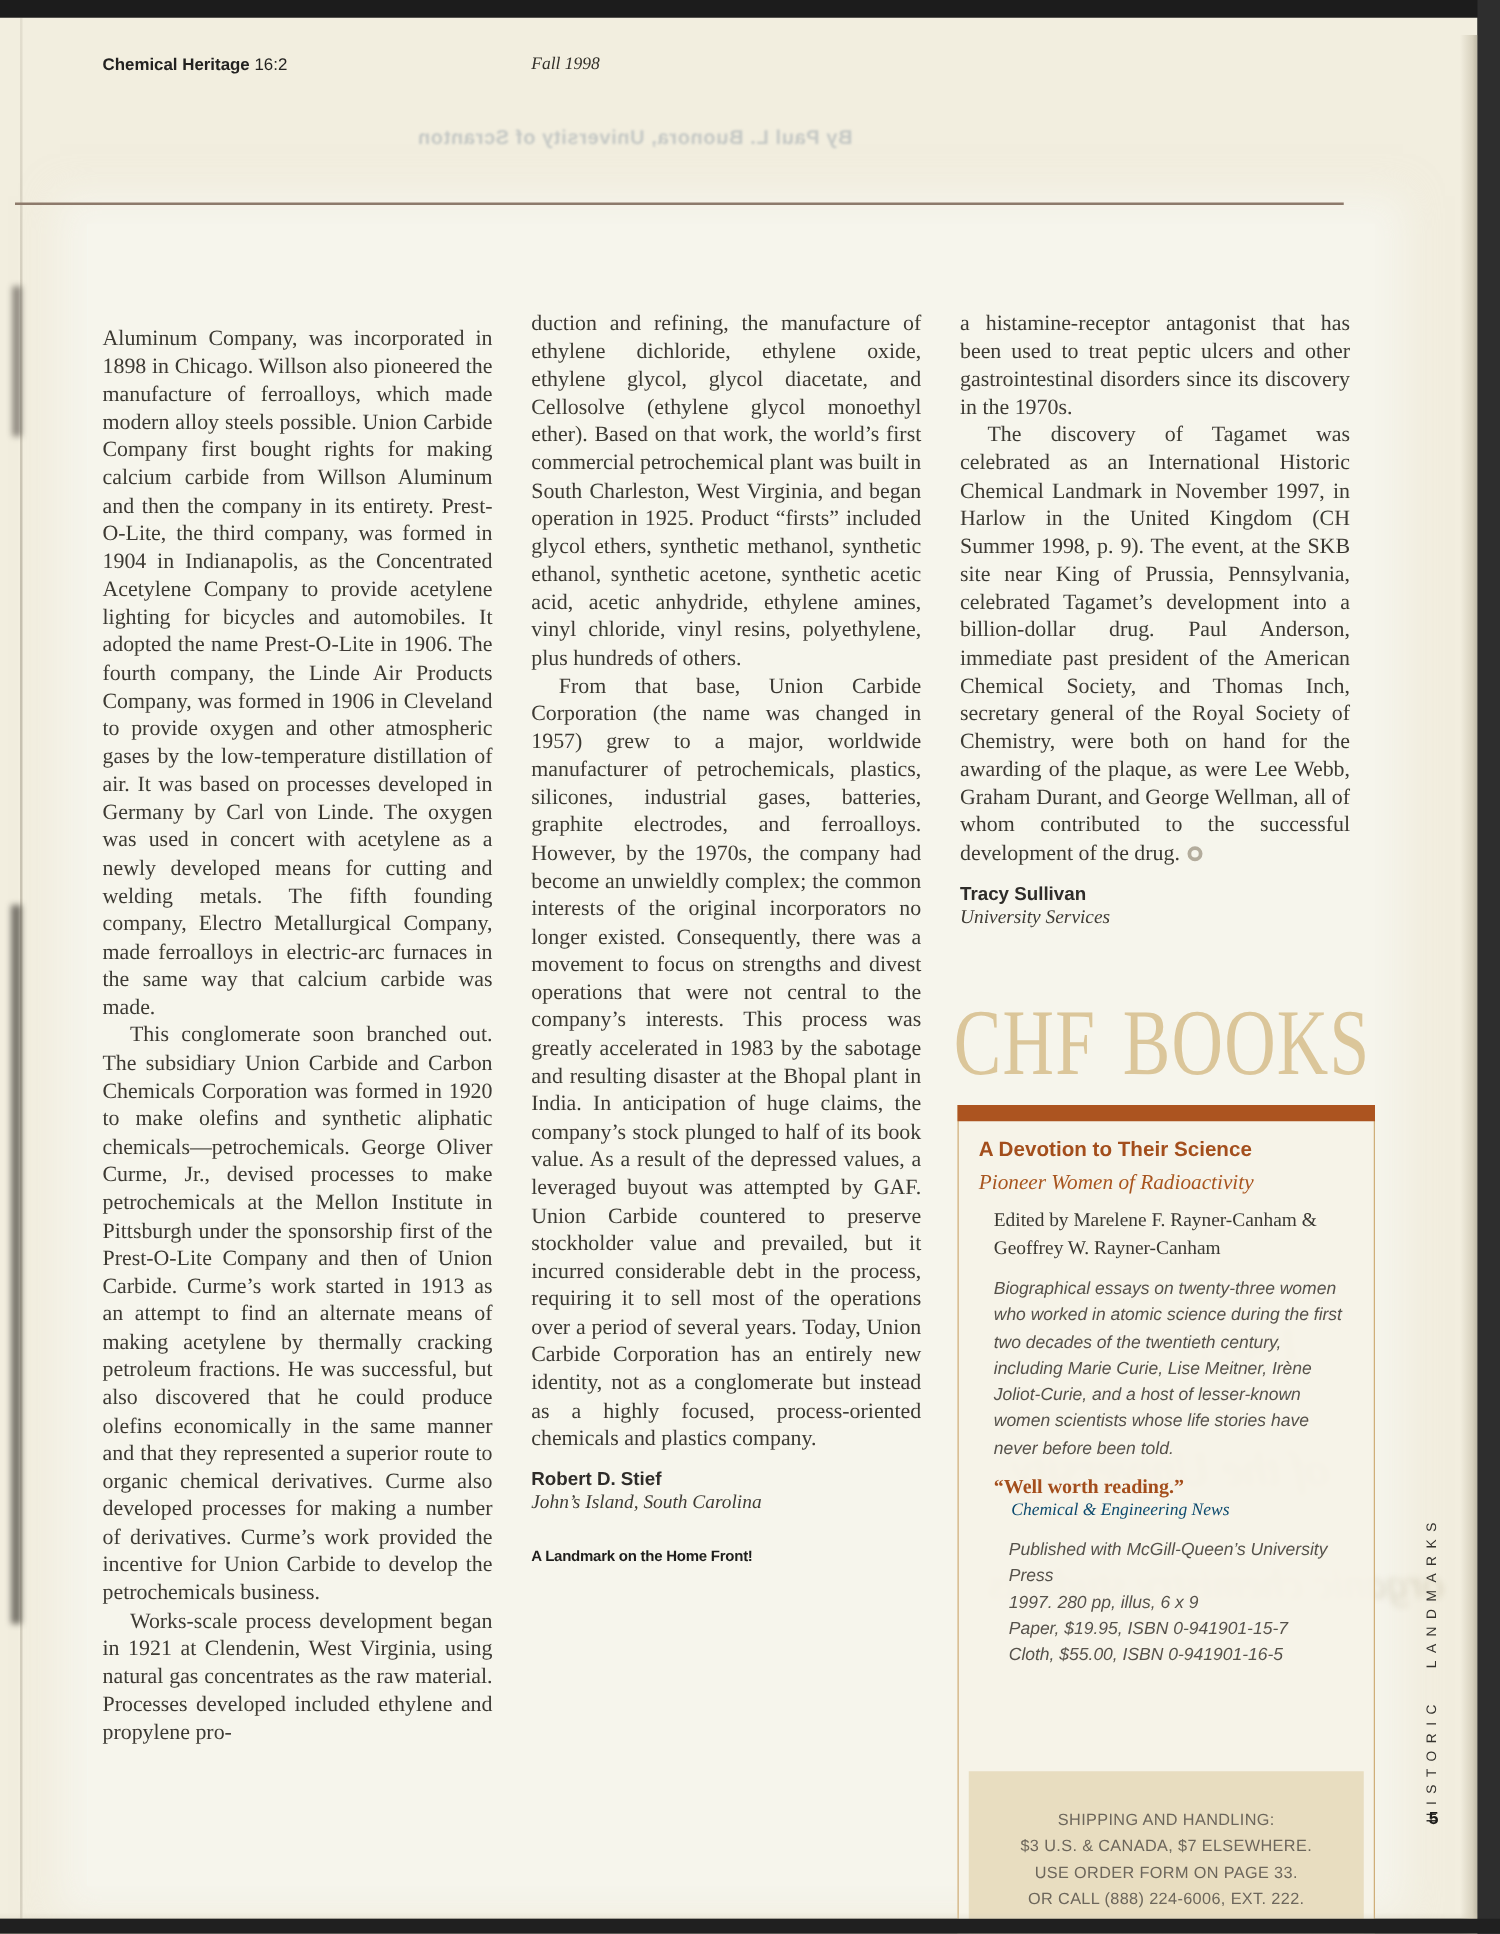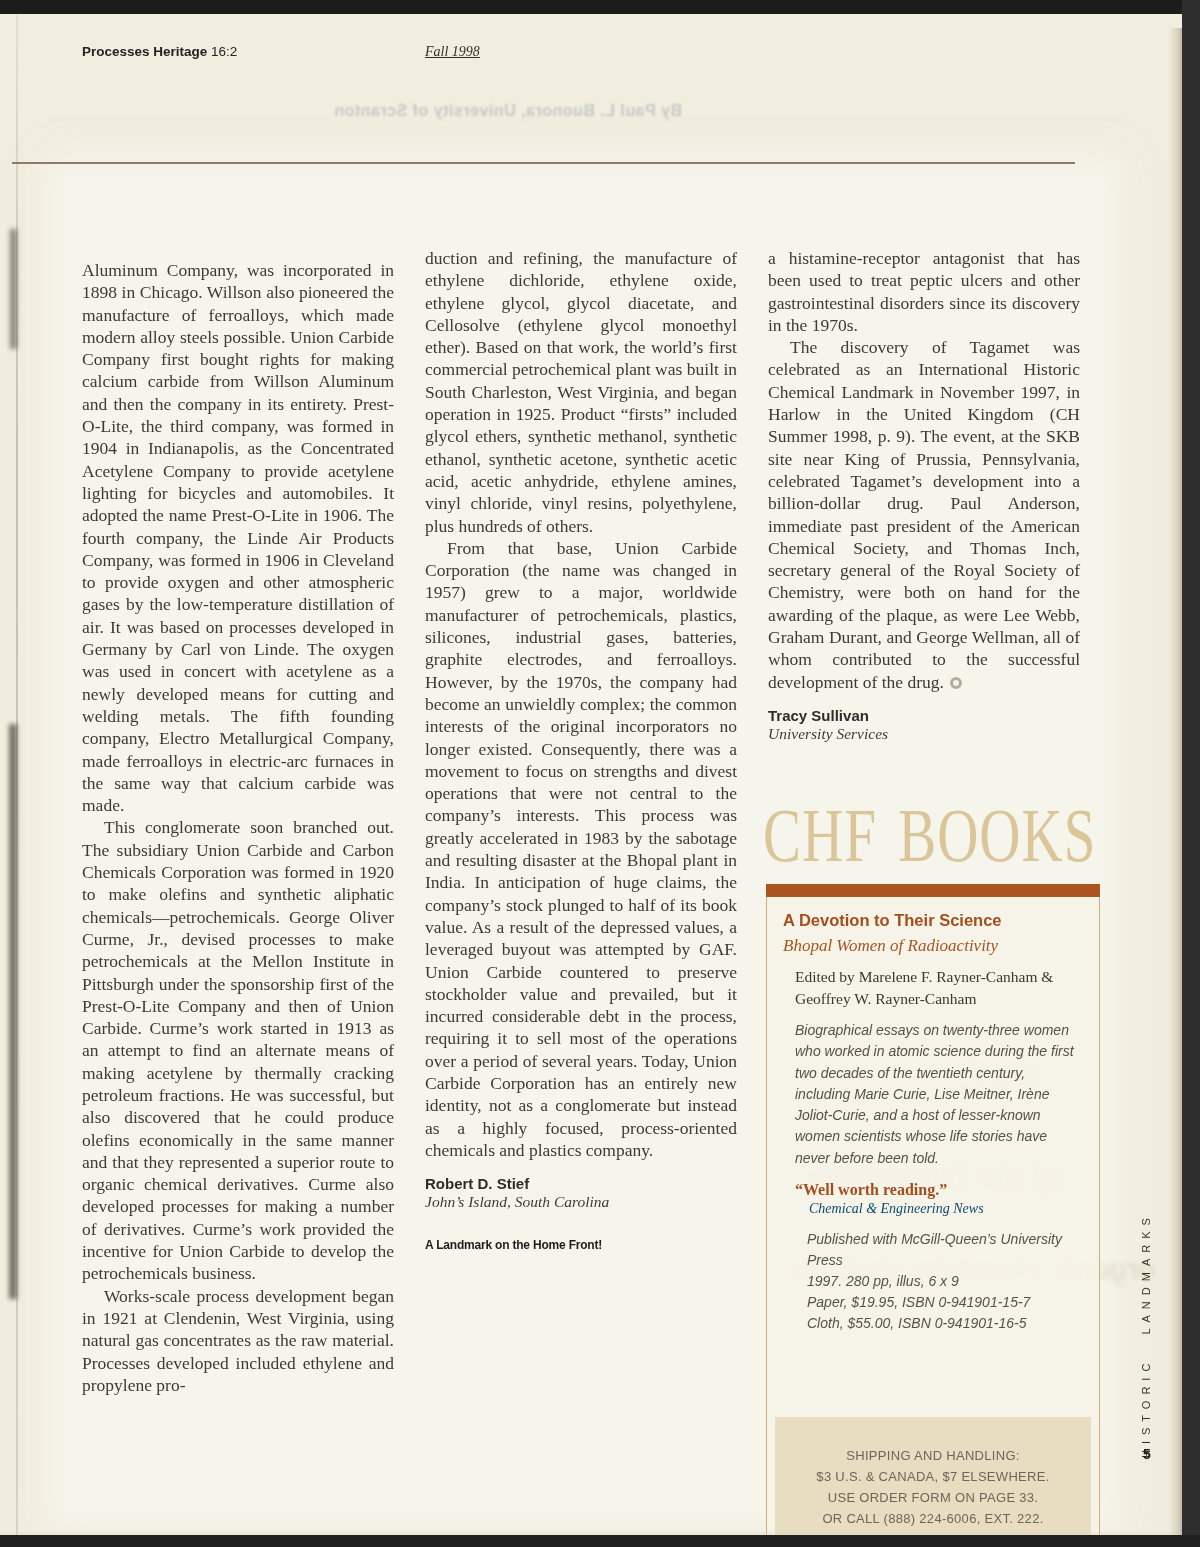--- a/index.html
+++ b/index.html
@@ -29,21 +29,21 @@
   .gutter-line{position:absolute;left:16px;top:0;width:2px;height:1521px;
     background:linear-gradient(180deg, rgba(95,85,65,0.10), rgba(95,85,65,0.30) 30%, rgba(95,85,65,0.18));z-index:2;}
   .smudge{position:absolute;background:rgba(35,30,25,0.5);filter:blur(2.5px);z-index:2;}
   .smudge.s1{left:10px;top:215px;width:7px;height:120px;}
   .smudge.s2{left:9px;top:710px;width:8px;height:575px;background:rgba(30,26,22,0.6);}
 
   
   .hdr{position:absolute;top:30px;z-index:3;font-family:"Liberation Sans",sans-serif;font-size:13.5px;color:#232221;}
   .hdr .b{font-weight:bold;}
   .hdr-left{left:82px;}
-  .hdr-right{left:425px;font-family:"Liberation Serif",serif;font-style:italic;font-size:14px;color:#33302a;text-decoration:underline;}
+  .hdr-right{left:425px;font-family:"Liberation Serif",serif;font-style:italic;font-size:14px;color:#33302a;}
   .rule{position:absolute;left:12px;top:148px;width:1063px;height:2px;background:#8d7a6b;z-index:3;}
 
   
   .ghost{position:absolute;transform:scaleX(-1);pointer-events:none;}
   .ghost-head{left:288px;top:88px;width:440px;text-align:center;
     font-family:"Liberation Sans",sans-serif;font-weight:bold;font-size:16px;
     color:#97a2aa;opacity:0.5;filter:blur(0.8px);letter-spacing:0.5px;z-index:1;}
   .ghost-frag{font-style:italic;color:#8b7c52;opacity:0.22;filter:blur(2.4px);z-index:1;white-space:nowrap;}
   .gf0{left:960px;top:1040px;font-size:36px;}
   .gf1{left:810px;top:1140px;font-size:38px;}
@@ -96,21 +96,21 @@
   <div class="gutter-line"></div>
   <div class="smudge s1"></div>
   <div class="smudge s2"></div>
 
   <div class="ghost ghost-head">By Paul L. Buonora, University of Scranton</div>
   <div class="ghost ghost-frag gf0">1907,</div>
   <div class="ghost ghost-frag gf1">of the University</div>
   <div class="ghost ghost-frag gf2">organic chemistry students</div>
 
   <div class="hdr hdr-left">
-    <span class="b">Processes Heritage</span>
+    <span class="b">Chemical Heritage</span>
     <span>16:2</span>
   </div>
   <div class="hdr hdr-right">Fall 1998</div>
   <div class="rule"></div>
 
   <div class="col col1">
     <p class="body">Aluminum Company, was incorporated in 1898 in Chicago. Willson also pioneered the manufacture of ferroalloys, which made modern alloy steels possible. Union Carbide Company first bought rights for making calcium carbide from Willson Aluminum and then the company in its entirety. Prest-O-Lite, the third company, was formed in 1904 in Indianapolis, as the Concentrated Acetylene Company to provide acetylene lighting for bicycles and automobiles. It adopted the name Prest-O-Lite in 1906. The fourth company, the Linde Air Products Company, was formed in 1906 in Cleveland to provide oxygen and other atmospheric gases by the low-temperature distillation of air. It was based on processes developed in Germany by Carl von Linde. The oxygen was used in concert with acetylene as a newly developed means for cutting and welding metals. The fifth founding company, Electro Metallurgical Company, made ferroalloys in electric-arc furnaces in the same way that calcium carbide was made.</p>
     <p class="body indent">This conglomerate soon branched out. The subsidiary Union Carbide and Carbon Chemicals Corporation was formed in 1920 to make olefins and synthetic aliphatic chemicals—petrochemicals. George Oliver Curme, Jr., devised processes to make petrochemicals at the Mellon Institute in Pittsburgh under the sponsorship first of the Prest-O-Lite Company and then of Union Carbide. Curme’s work started in 1913 as an attempt to find an alternate means of making acetylene by thermally cracking petroleum fractions. He was successful, but also discovered that he could produce olefins economically in the same manner and that they represented a superior route to organic chemical derivatives. Curme also developed processes for making a number of derivatives. Curme’s work provided the incentive for Union Carbide to develop the petrochemicals business.</p>
     <p class="body indent">Works-scale process development began in 1921 at Clendenin, West Virginia, using natural gas concentrates as the raw material. Processes developed included ethylene and propylene pro-</p>
   </div>
@@ -128,21 +128,21 @@
     <p class="body indent"><span>The discovery of Tagamet was celebrated as an International Historic Chemical Landmark in November 1997, in Harlow in the United Kingdom (CH Summer 1998, p. 9). The event, at the SKB site near King of Prussia, Pennsylvania, celebrated Tagamet’s development into a billion-dollar drug. Paul Anderson, immediate past president of the American Chemical Society, and Thomas Inch, secretary general of the Royal Society of Chemistry, were both on hand for the awarding of the plaque, as were Lee Webb, Graham Durant, and George Wellman, all of whom contributed to the successful development of the drug.</span><span class="ornament"></span></p>
     <div class="byline">Tracy Sullivan</div>
     <div class="byplace">University Services</div>
   </div>
 
   <div class="wordmark">CHF BOOKS</div>
 
   <div class="bookbox">
     <div class="bookbar"></div>
     <div class="bb-title">A Devotion to Their Science</div>
-    <div class="bb-sub">Bhopal Women of Radioactivity</div>
+    <div class="bb-sub">Pioneer Women of Radioactivity</div>
     <div class="bb-editors">Edited by Marelene F. Rayner-Canham &amp; Geoffrey W. Rayner-Canham</div>
     <div class="bb-desc">Biographical essays on twenty-three women who worked in atomic science during the first two decades of the twentieth century, including Marie Curie, Lise Meitner, Irène Joliot-Curie, and a host of lesser-known women scientists whose life stories have never before been told.</div>
     <div class="bb-quote">“Well worth reading.”</div>
     <div class="bb-qsrc">Chemical &amp; Engineering News</div>
     <div class="bb-pub">
       <div>Published with McGill-Queen’s University Press</div>
       <div>1997. 280 pp, illus, 6 x 9</div>
       <div>Paper, $19.95, ISBN 0-941901-15-7</div>
       <div>Cloth, $55.00, ISBN 0-941901-16-5</div>
     </div>

